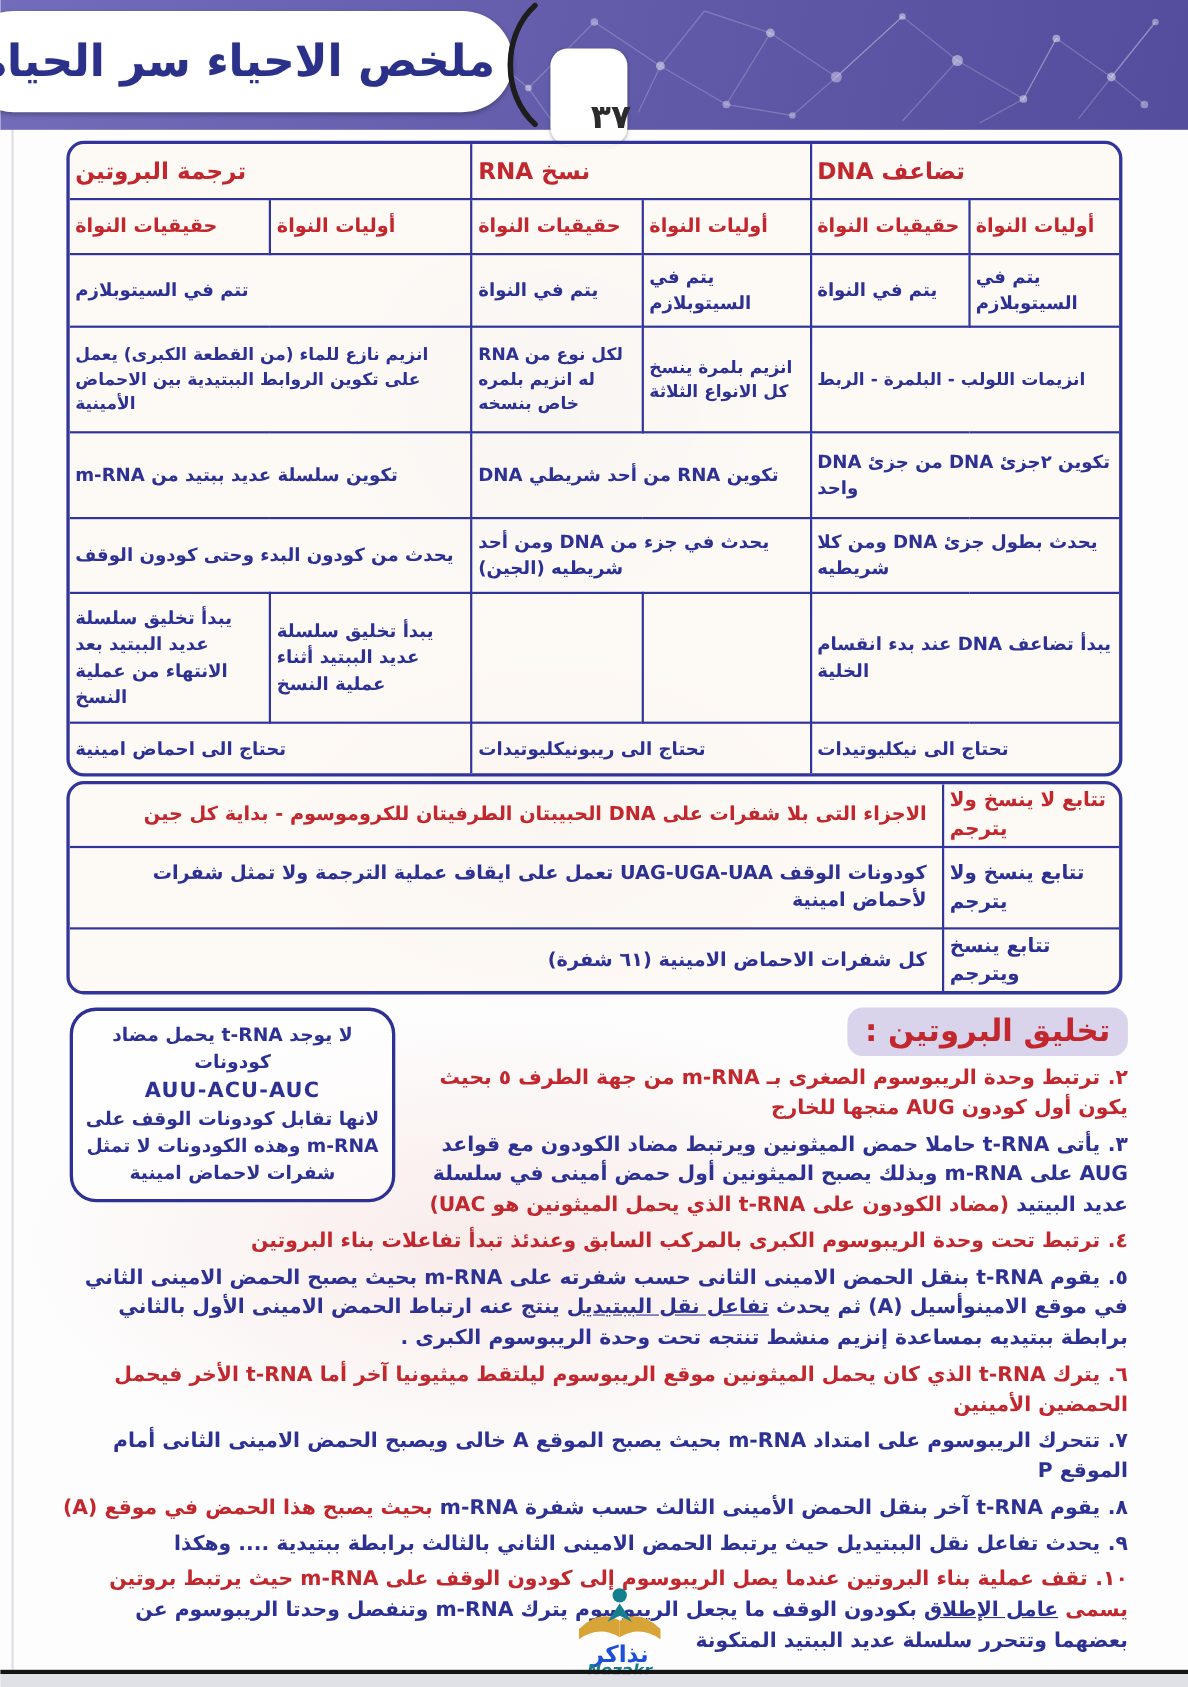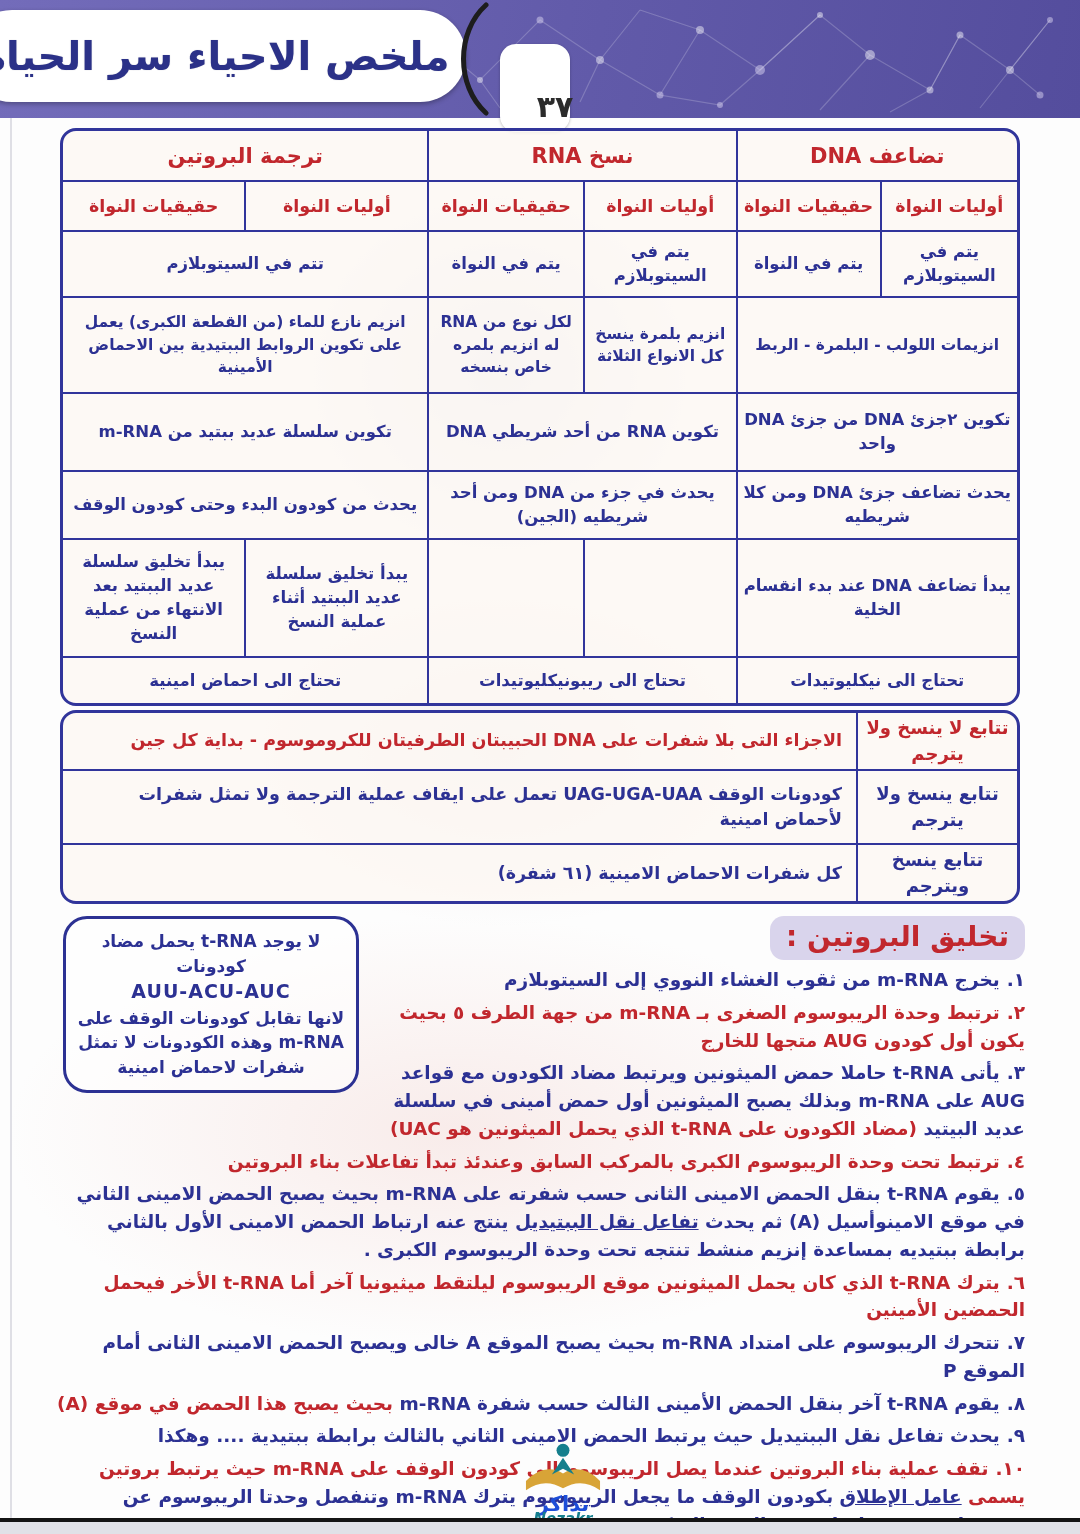--- a/index.html
+++ b/index.html
@@ -38,21 +38,21 @@
     display:flex; align-items:flex-end; justify-content:center; padding-bottom:8px; }
   .page-tab .n { color:#2b2b2b; font-size:30px; font-weight:bold;margin-left:40px; }
 
   
   .tbl-wrap { position:absolute; right:60px; width:960px; z-index:2;
     border:3px solid #31359b; border-radius:16px; overflow:hidden;
     background:rgba(252,248,243,.82); }
   #main-table-wrap { top:128px; }
   #seq-table-wrap  { top:710px; }
   table { width:100%; border-collapse:collapse; table-layout:fixed; }
-  th,td { border:2px solid #31359b; text-align:center; vertical-align:middle;
+  th,td { border:2px solid #31359b; text-align:left; vertical-align:middle;
     font-weight:bold; padding:2px 5px; }
   tr > *:first-child { border-right:none; }
   tr > *:last-child  { border-left:none; }
   tr:first-child > * { border-top:none; }
   tr:last-child  > * { border-bottom:none; }
   th.group { color:#c1272d; font-size:21px; }
   th.sub   { color:#c1272d; font-size:17.5px; }
   td       { color:#2c3193; font-size:16.5px; line-height:1.45; }
   .ct tr:nth-child(1){height:50px} .ct tr:nth-child(2){height:50px}
   .ct tr:nth-child(3){height:66px} .ct tr:nth-child(4){height:96px}
@@ -169,21 +169,21 @@
       <td>انزيم بلمرة ينسخ كل الانواع الثلاثة</td>
       <td>لكل نوع من RNA له انزيم بلمره خاص بنسخه</td>
       <td colspan="2">انزيم نازع للماء (من القطعة الكبرى) يعمل على تكوين الروابط الببتيدية بين الاحماض الأمينية</td>
     </tr>
     <tr>
       <td colspan="2">تكوين ٢جزئ DNA من جزئ DNA واحد</td>
       <td colspan="2">تكوين RNA من أحد شريطي DNA</td>
       <td colspan="2">تكوين سلسلة عديد ببتيد من m-RNA</td>
     </tr>
     <tr>
-      <td colspan="2">يحدث تضاعف جزئ DNA ومن كلا شريطيه</td>
+      <td colspan="2">يحدث بطول جزئ DNA ومن كلا شريطيه</td>
       <td colspan="2">يحدث في جزء من DNA ومن أحد شريطيه (الجين)</td>
       <td colspan="2">يحدث من كودون البدء وحتى كودون الوقف</td>
     </tr>
     <tr>
       <td colspan="2">يبدأ تضاعف DNA عند بدء انقسام الخلية</td>
       <td></td>
       <td></td>
       <td>يبدأ تخليق سلسلة عديد الببتيد أثناء عملية النسخ</td>
       <td>يبدأ تخليق سلسلة عديد الببتيد بعد الانتهاء من عملية النسخ</td>
     </tr>
@@ -223,23 +223,20 @@
 
   <div class="note-box">
     <span>لا يوجد t-RNA يحمل مضاد كودونات</span><br>
     <span class="codons">AUU-ACU-AUC</span><br>
     <span>لانها تقابل كودونات الوقف على m-RNA وهذه الكودونات لا تمثل شفرات لاحماض امينية</span>
   </div>
 
   <div class="sec-head">تخليق البروتين :</div>
 
   <div class="item">
-    <span class="num c-blue">١.</span><span class="c-blue">يخرج m-RNA من ثقوب الغشاء النووي إلى السيتوبلازم</span><span class="c-blue"></span><span class="c-blue"></span>
-  </div>
-  <div class="item">
     <span class="num c-red">٢.</span><span class="c-red">ترتبط وحدة الريبوسوم الصغرى بـ m-RNA من جهة الطرف ٥ بحيث يكون أول كودون AUG متجها للخارج</span><span class="c-red"></span><span class="c-red"></span>
   </div>
   <div class="item">
     <span class="num c-blue">٣.</span><span class="c-blue">يأتى t-RNA حاملا حمض الميثونين ويرتبط مضاد الكودون مع قواعد AUG على m-RNA وبذلك يصبح الميثونين أول حمض أمينى في سلسلة عديد البيتيد </span><span class="c-red">(مضاد الكودون على t-RNA الذي يحمل الميثونين هو UAC)</span><span class="c-blue"></span>
   </div>
   <div class="item">
     <span class="num c-red">٤.</span><span class="c-red">ترتبط تحت وحدة الريبوسوم الكبرى بالمركب السابق وعندئذ تبدأ تفاعلات بناء البروتين</span><span class="c-red"></span><span class="c-red"></span>
   </div>
   <div class="item">
     <span class="num c-blue">٥.</span><span class="c-blue">يقوم t-RNA بنقل الحمض الامينى الثانى حسب شفرته على m-RNA بحيث يصبح الحمض الامينى الثاني في موقع الامينوأسيل (A) ثم يحدث </span><span class="c-blue u">تفاعل نقل الببتيديل</span><span class="c-blue"> ينتج عنه ارتباط الحمض الامينى الأول بالثاني برابطة ببتيديه بمساعدة إنزيم منشط تنتجه تحت وحدة الريبوسوم الكبرى .</span>

